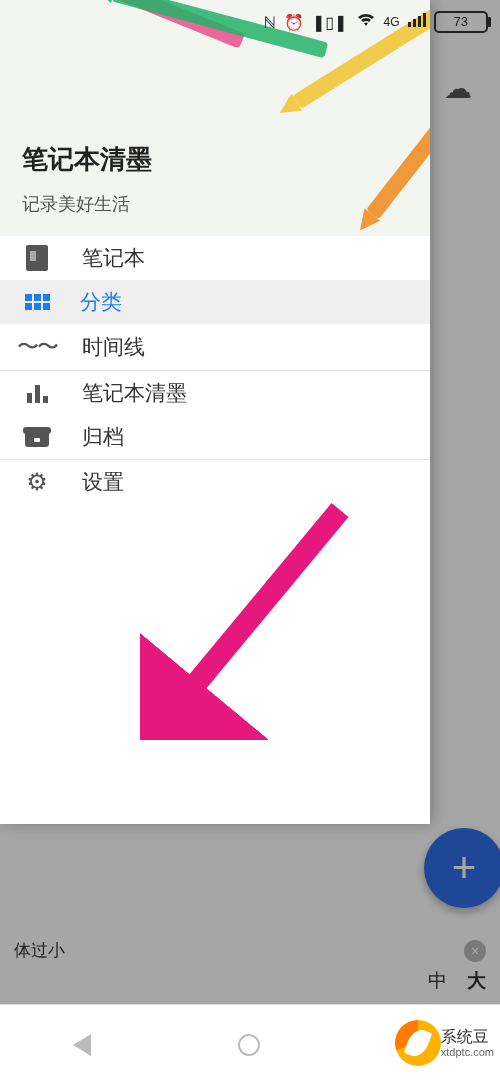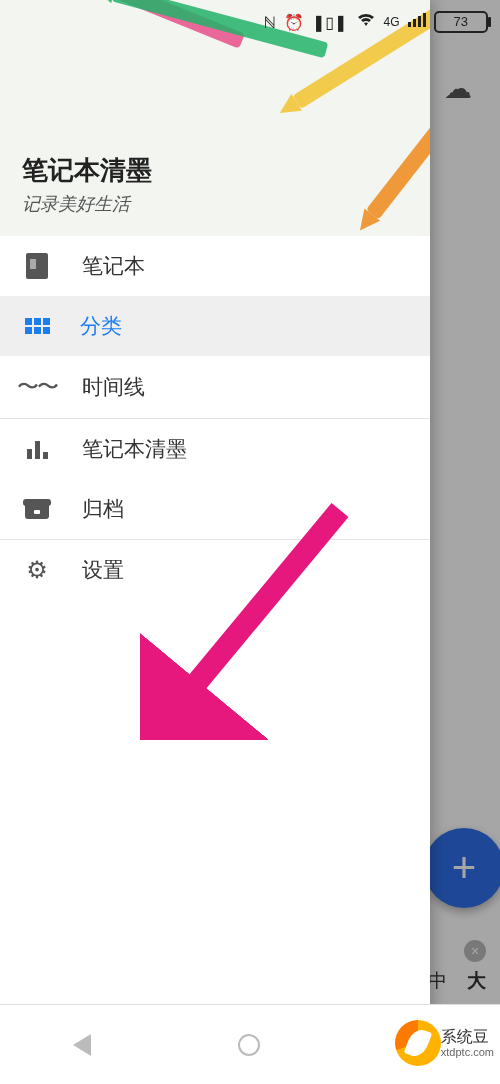--- a/index.html
+++ b/index.html
@@ -14,35 +14,35 @@
   .underlay { position: absolute; inset: 0; background: #fff; }
   .dim { position: absolute; inset: 0; background: rgba(0,0,0,0.35); }
   .cloud { position: absolute; top: 72px; right: 28px; font-size: 28px; color: #555; }
   .fab { position: absolute; right: -4px; bottom: 176px; width: 80px; height: 80px; border-radius: 50%; background: #2f6fe8; color: #fff; display: flex; align-items: center; justify-content: center; font-size: 42px; font-weight: 300; box-shadow: 0 4px 10px rgba(0,0,0,.3); }
   .bottomstrip { position: absolute; left: 0; right: 0; bottom: 80px; background: rgba(255,255,255,0.92); padding: 8px 14px 10px; }
   .bottomstrip .row1 { display:flex; justify-content: space-between; align-items: center; font-size: 17px; color:#333; }
   .bottomstrip .row2 { display:flex; justify-content: flex-end; gap: 20px; font-size: 19px; margin-top:6px; color:#333; }
   .bottomstrip .row2 .big { font-weight: 700; }
   .closex { width: 22px; height: 22px; border-radius: 50%; background:#bbb; color:#fff; display:flex; align-items:center; justify-content:center; font-size:14px; }
   
-  .drawer { position: absolute; top: 0; left: 0; width: 430px; height: 1084px; background: #fca5a5; box-shadow: 3px 0 14px rgba(0,0,0,.25); z-index: 40; display:flex; flex-direction: column; }
+  .drawer { position: absolute; top: 0; left: 0; width: 430px; height: 824px; background: #fca5a5; box-shadow: 3px 0 14px rgba(0,0,0,.25); z-index: 40; display:flex; flex-direction: column; }
   .drawer-header { height: 236px; position: relative; overflow: hidden; background: #f2f5f0; }
   .drawer-header .pencils { position:absolute; inset:0; }
   .pencil { position:absolute; width: 220px; height: 16px; border-radius: 4px; opacity: .85; }
   .pencil.tip::after { content:""; position:absolute; left:-20px; top:-2px; width:0; height:0; border-right:20px solid currentColor; border-top:10px solid transparent; border-bottom:10px solid transparent; }
   .p1 { background:#e94f8a; color:#e94f8a; transform: rotate(22deg); top: -8px; left: 30px; }
   .p2 { background:#23b36a; color:#23b36a; transform: rotate(15deg); top: 14px; left: 110px; }
   .p3 { background:#f4c430; color:#f4c430; transform: rotate(-32deg); top: 36px; right: -70px; }
   .p4 { background:#f0891b; color:#f0891b; transform: rotate(-52deg); top: 120px; right: -120px; }
   .p5 { background:#ef4e7b; color:#ef4e7b; transform: rotate(-72deg); top: 200px; right: -130px; }
   .drawer-header .titlewrap { position:absolute; left: 22px; bottom: 20px; }
   .drawer-title { font-size: 26px; font-weight: 600; color:#222; }
-  .drawer-sub { font-size: 18px; color:#555; margin-top: 4px; font-style: italic; }
+  .drawer-sub { font-size: 18px; color:#555; margin-top: 15px; }
   .menu { background:#fff; flex:1; }
-  .menu-item { display:flex; align-items:center; gap: 30px; padding: 16px 22px; font-size: 21px; color:#333; }
+  .menu-item { display:flex; align-items:center; gap: 30px; padding: 8px 22px; font-size: 21px; color:#333; }
   .menu-item .mi-icon { width: 30px; display:flex; justify-content:center; color:#555; }
   .menu-item.active { background:#efefef; color:#1e7ef0;gap:28px; }
   .menu-item.active .mi-icon { color:#1e7ef0; }
   .menu-divider { height:1px; background:#e2e2e2; }
   .grid-icon { display:grid; grid-template-columns: repeat(3,7px); grid-template-rows: repeat(2,7px); gap:2px; }
   .grid-icon span { background: currentColor; }
   .notebook-icon { width:22px; height:26px; background:#555; border-radius:2px; position:relative; }
   .notebook-icon::before { content:""; position:absolute; left:4px; top:6px; width:6px; height:10px; background:#fff; opacity:.5; }
   .timeline-icon { font-size:22px; letter-spacing:-2px; }
   .stats-icon { display:flex; align-items:flex-end; gap:3px; height:20px; }

